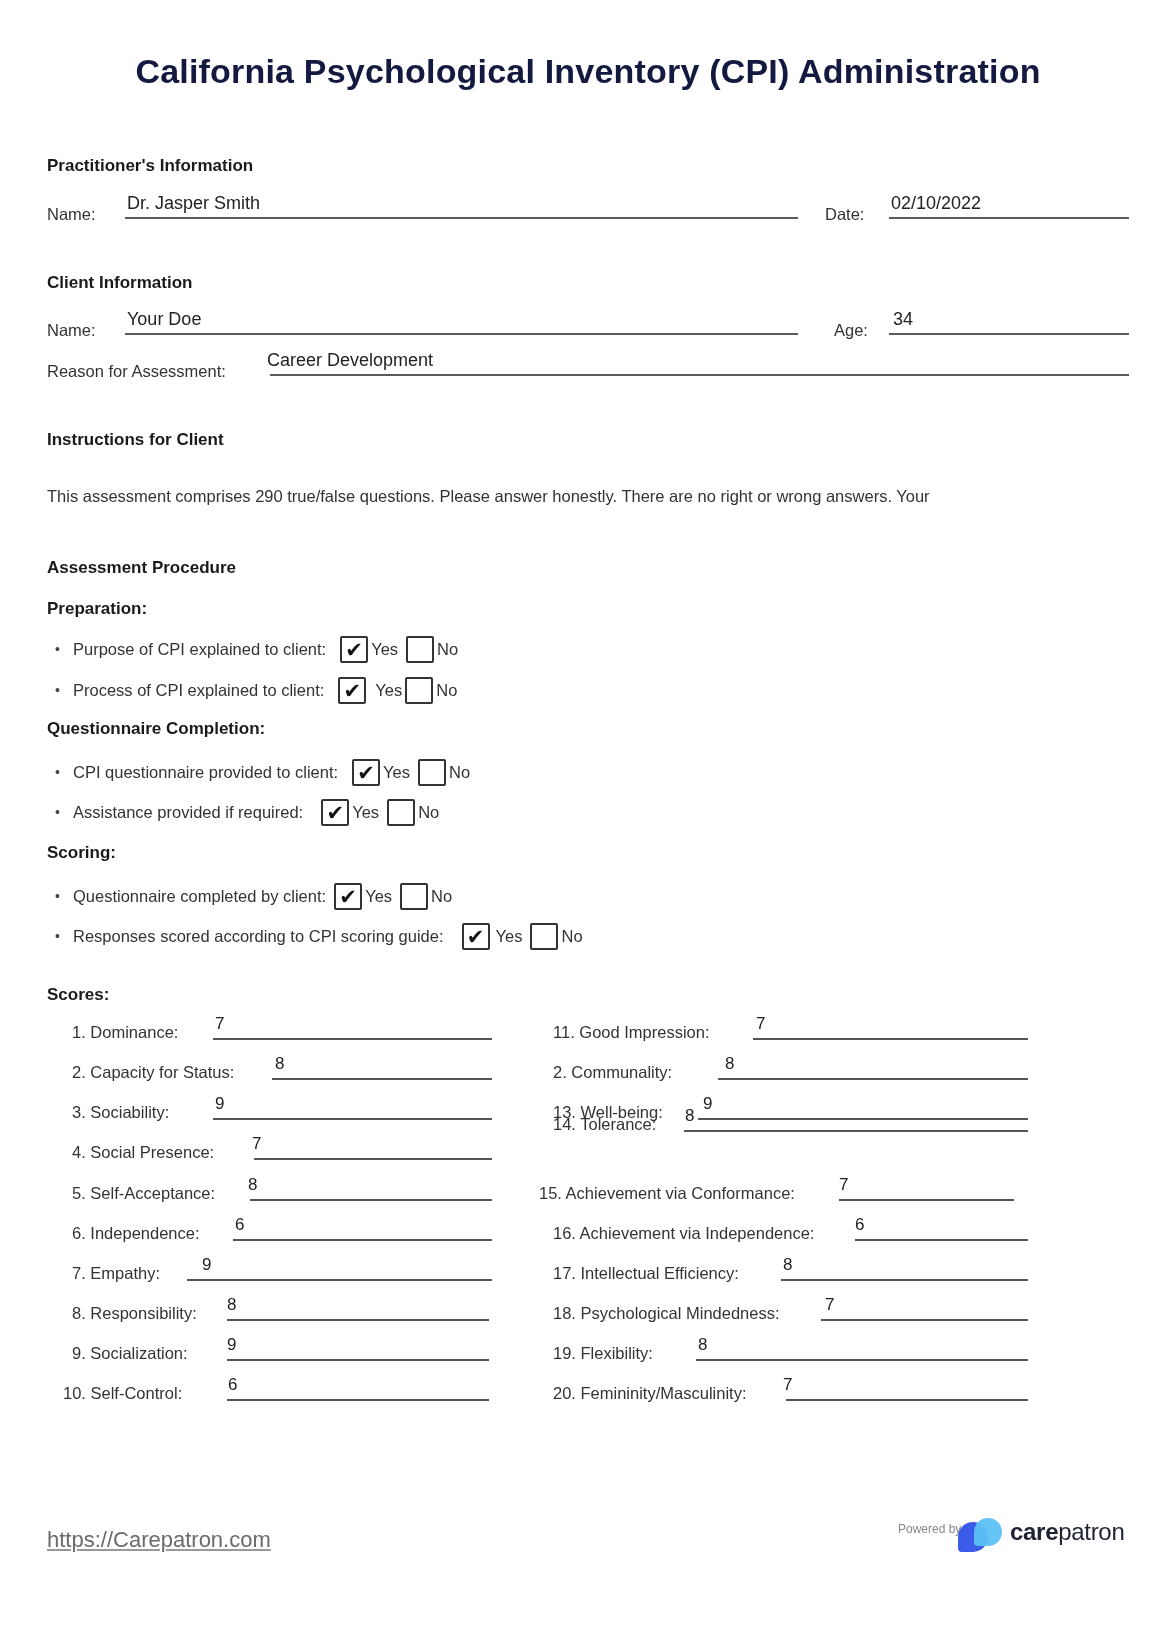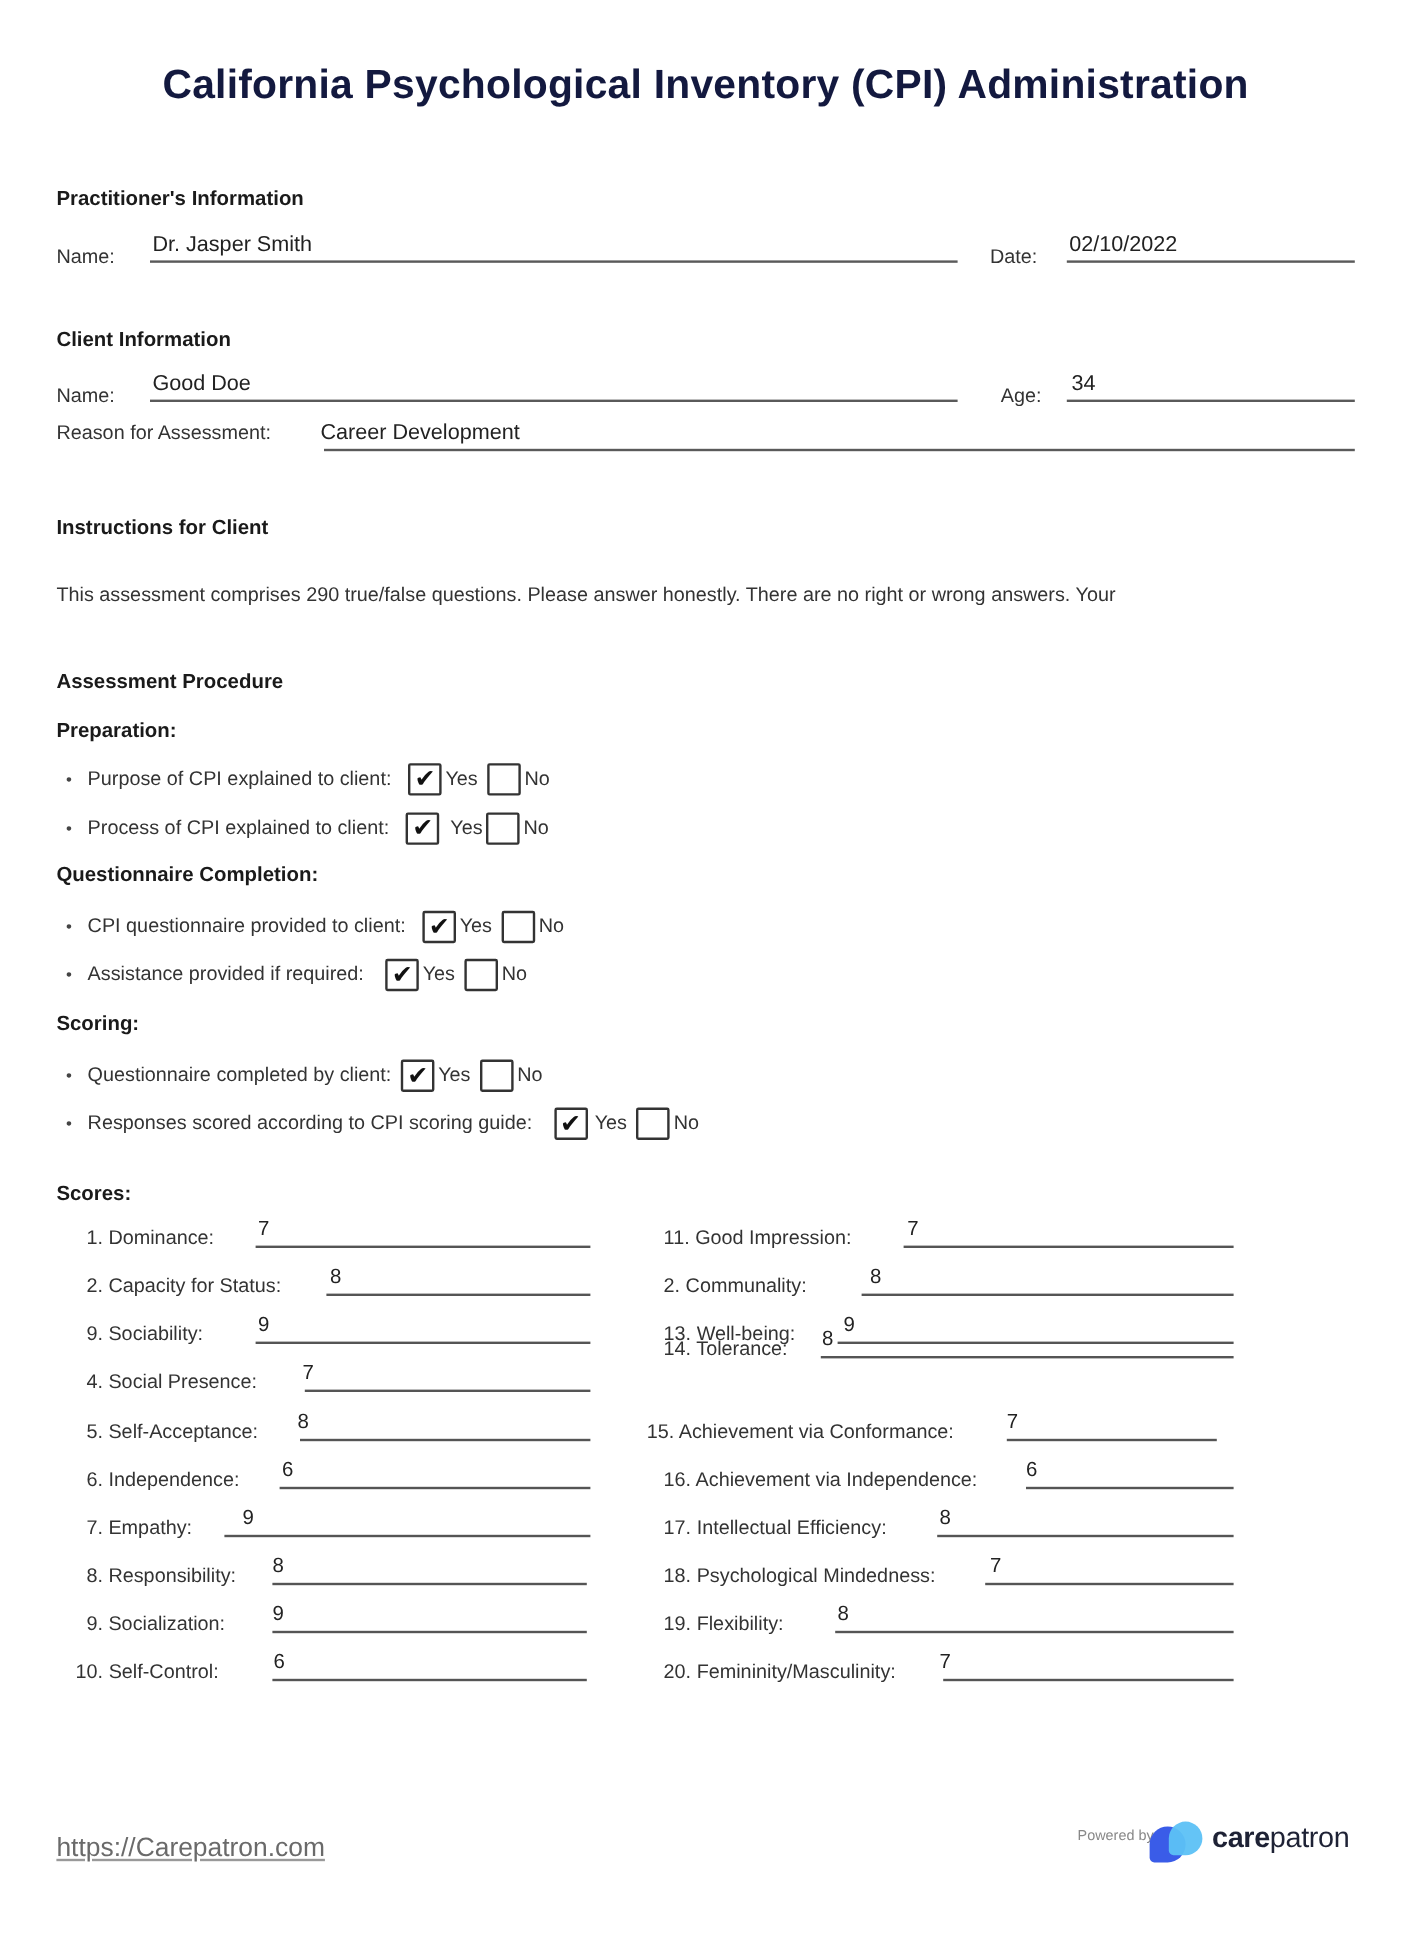--- a/index.html
+++ b/index.html
@@ -87,26 +87,26 @@
 <div class="abs h-sec" style="left:47px; top:156px;">Practitioner's Information</div>
 <div class="abs lbl" style="left:47px; top:205px;">Name:</div>
 <div class="abs val" style="left:127px; top:193px;">Dr. Jasper Smith</div>
 <div class="abs line" style="left:125px; top:217px; width:673px;"></div>
 <div class="abs lbl" style="left:825px; top:205px;">Date:</div>
 <div class="abs val" style="left:891px; top:193px;">02/10/2022</div>
 <div class="abs line" style="left:889px; top:217px; width:240px;"></div>
 
 <div class="abs h-sec" style="left:47px; top:273px;">Client Information</div>
 <div class="abs lbl" style="left:47px; top:321px;">Name:</div>
-<div class="abs val" style="left:127px; top:309px;">Good Doe</div>
+<div class="abs val" style="left:127px; top:309px;">Your Doe</div>
 <div class="abs line" style="left:125px; top:333px; width:673px;"></div>
 <div class="abs lbl" style="left:834px; top:321px;">Age:</div>
 <div class="abs val" style="left:893px; top:309px;">34</div>
 <div class="abs line" style="left:889px; top:333px; width:240px;"></div>
-<div class="abs lbl" style="left:47px; top:352px;">Reason for Assessment:</div>
+<div class="abs lbl" style="left:47px; top:362px;">Reason for Assessment:</div>
 <div class="abs val" style="left:267px; top:350px;">Career Development</div>
 <div class="abs line" style="left:270px; top:374px; width:859px;"></div>
 
 <div class="abs h-sec" style="left:47px; top:430px;">Instructions for Client</div>
 <div class="abs para" style="top:484px;">
   <div>This assessment comprises 290 true/false questions. Please answer honestly. There are no right or wrong answers. Your</div>
 </div>
 
 <div class="abs h-sec" style="left:47px; top:558px;">Assessment Procedure</div>
 
@@ -170,21 +170,21 @@
   <span class="s-lbl">1. Dominance:</span>
   <span class="s-val" style="left:143px;">7</span>
   <span class="s-line" style="left:141px; width:279px;"></span>
 </div>
 <div class="score-row" style="left:72px; top:1050px; width:420px;">
   <span class="s-lbl">2. Capacity for Status:</span>
   <span class="s-val" style="left:203px;">8</span>
   <span class="s-line" style="left:200px; width:220px;"></span>
 </div>
 <div class="score-row" style="left:72px; top:1090px; width:420px;">
-  <span class="s-lbl">9. Sociability:</span>
+  <span class="s-lbl">3. Sociability:</span>
   <span class="s-val" style="left:143px;">9</span>
   <span class="s-line" style="left:141px; width:279px;"></span>
 </div>
 <div class="score-row" style="left:72px; top:1130px; width:420px;">
   <span class="s-lbl">4. Social Presence:</span>
   <span class="s-val" style="left:180px;">7</span>
   <span class="s-line" style="left:182px; width:238px;"></span>
 </div>
 <div class="score-row" style="left:72px; top:1171px; width:420px;">
   <span class="s-lbl">5. Self-Acceptance:</span>

